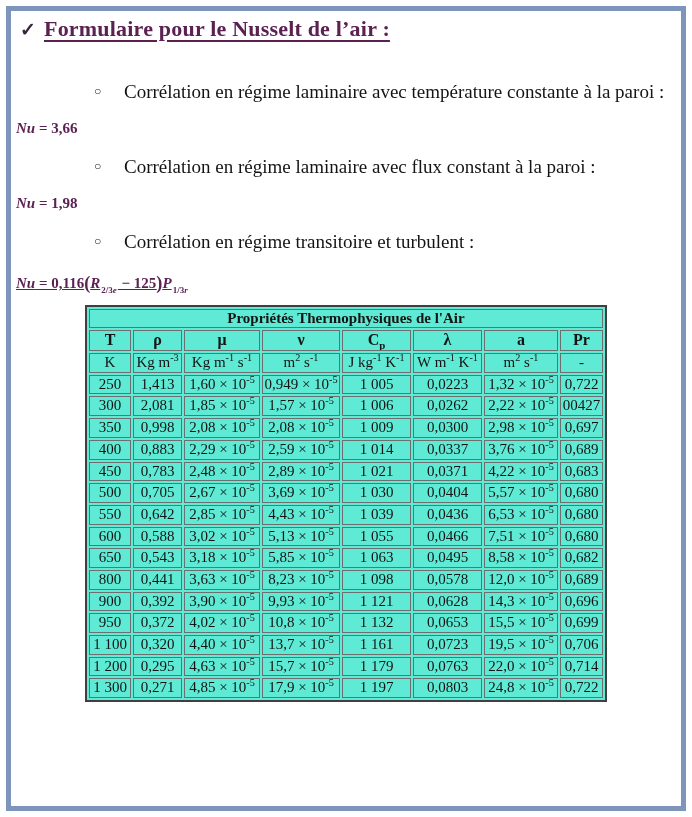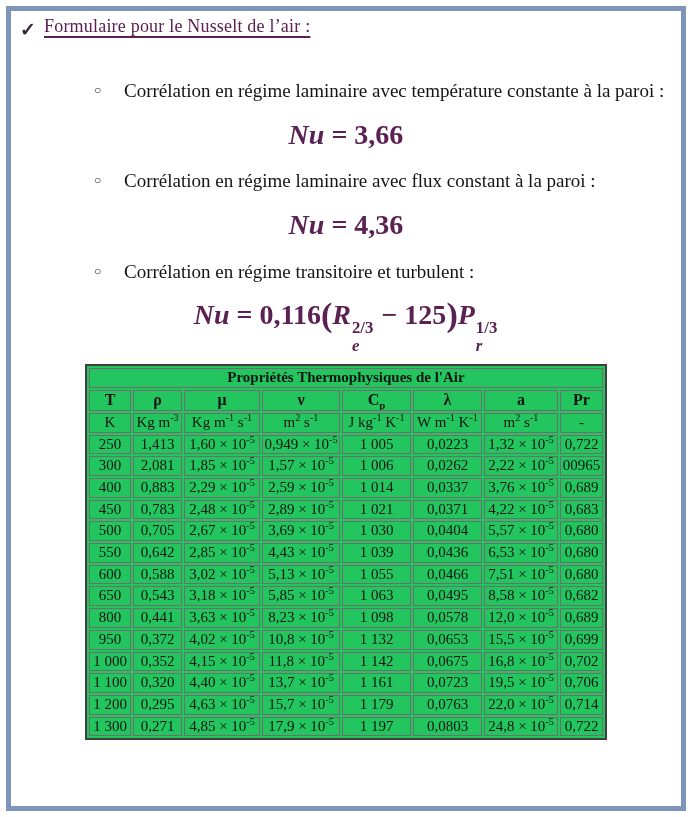--- a/index.html
+++ b/index.html
@@ -18,48 +18,48 @@
   }
   .frame{
     position:absolute;inset:6px;border:5px solid var(--blue);
     pointer-events:none;
   }
   .content{position:absolute;left:16px;top:14px;right:16px;}
 
   .title-line{display:flex;align-items:flex-start;margin:2px 0 0 4px;}
   .check{color:#3a2340;font-size:19px;font-weight:bold;width:24px;flex:0 0 24px;padding-top:2px;}
   .title{
-    color:var(--purple);font-size:18px;font-weight:normal;
+    color:var(--purple);font-size:22px;font-weight:bold;
     text-decoration:underline;text-decoration-thickness:2px;text-underline-offset:4px;
     letter-spacing:0.2px;
   }
 
   .bullet{display:flex;margin-left:78px;margin-right:6px;font-size:19px;line-height:1.25;color:var(--ink);}
   .bullet .marker{flex:0 0 30px;font-size:12px;padding-top:4px;color:#202020;}
   .b1{margin-top:38px;}
   .b2{margin-top:18px;}
   .b3{margin-top:18px;}
 
   .formula{
-    text-align:center;color:var(--purple);font-weight:bold;font-size:28px;
+    color:var(--purple);font-weight:bold;font-size:15px;
     margin-top:15px;line-height:1.2;
   }
   .formula .f-var{font-style:italic;}
   .formula .paren{font-size:1.22em;vertical-align:-0.06em;}
   .supsub{
-    display:inline-flex;flex-direction:column;align-items:flex-start;
+    display:inline-flex;flex-direction:row;align-items:flex-start;
     font-size:0.6em;line-height:1.08;vertical-align:-0.52em;margin-left:1px;margin-right:1px;
   }
   .supsub .ss-sub{font-style:italic;}
-  .formula.big{margin-top:12px;margin-bottom:4px;}
+  .formula.big{margin-top:20px;margin-bottom:4px;text-decoration:underline;}
 
   table.props{
     margin:9px auto 0;border-collapse:separate;border-spacing:2px;
     border:2px solid var(--tborder);table-layout:fixed;width:500px;
-    font-size:15px;background:#22c55e;
+    font-size:15px;background:#5eead4;
   }
   table.props td{
     border:1px solid var(--cellborder);text-align:center;vertical-align:middle;
     height:18px;padding:0 1px;white-space:nowrap;overflow:hidden;line-height:1.18;
   }
   tr.t-title td{font-weight:bold;font-size:15px;height:17px;}
   tr.t-head td{font-weight:bold;font-size:16px;}
   table.props sup,table.props sub{font-size:0.68em;line-height:0;}
 </style>
 </head>
@@ -79,21 +79,21 @@
     <span>Corrélation en régime laminaire avec température constante à la paroi :</span>
   </div>
 
   <div class="formula"><span class="f-var">Nu</span><span> = 3,66</span></div>
 
   <div class="bullet b2">
     <span class="marker">○</span>
     <span>Corrélation en régime laminaire avec flux constant à la paroi :</span>
   </div>
 
-  <div class="formula"><span class="f-var">Nu</span><span> = 4,36</span></div>
+  <div class="formula"><span class="f-var">Nu</span><span> = 1,98</span></div>
 
   <div class="bullet b3">
     <span class="marker">○</span>
     <span>Corrélation en régime transitoire et turbulent :</span>
   </div>
 
   <div class="formula big"><span class="f-var">Nu</span><span> = 0,116</span><span class="paren">(</span><span class="f-var">R</span><span class="supsub">
         <span class="ss-sup">2/3</span>
         <span class="ss-sub">e</span>
       </span><span> − 125</span><span class="paren">)</span><span class="f-var">P</span><span class="supsub">
@@ -147,21 +147,31 @@
           <td>0,722</td>
         </tr>
         <tr class="t-data">
           <td>300</td>
           <td>2,081</td>
           <td>1,85 × 10<sup>-5</sup></td>
           <td>1,57 × 10<sup>-5</sup></td>
           <td>1 006</td>
           <td>0,0262</td>
           <td>2,22 × 10<sup>-5</sup></td>
-          <td>00965</td>
+          <td>00427</td>
+        </tr>
+        <tr class="t-data">
+          <td>350</td>
+          <td>0,998</td>
+          <td>2,08 × 10<sup>-5</sup></td>
+          <td>2,08 × 10<sup>-5</sup></td>
+          <td>1 009</td>
+          <td>0,0300</td>
+          <td>2,98 × 10<sup>-5</sup></td>
+          <td>0,697</td>
         </tr>
         <tr class="t-data">
           <td>400</td>
           <td>0,883</td>
           <td>2,29 × 10<sup>-5</sup></td>
           <td>2,59 × 10<sup>-5</sup></td>
           <td>1 014</td>
           <td>0,0337</td>
           <td>3,76 × 10<sup>-5</sup></td>
           <td>0,689</td>
@@ -220,40 +230,40 @@
           <td>800</td>
           <td>0,441</td>
           <td>3,63 × 10<sup>-5</sup></td>
           <td>8,23 × 10<sup>-5</sup></td>
           <td>1 098</td>
           <td>0,0578</td>
           <td>12,0 × 10<sup>-5</sup></td>
           <td>0,689</td>
         </tr>
         <tr class="t-data">
+          <td>900</td>
+          <td>0,392</td>
+          <td>3,90 × 10<sup>-5</sup></td>
+          <td>9,93 × 10<sup>-5</sup></td>
+          <td>1 121</td>
+          <td>0,0628</td>
+          <td>14,3 × 10<sup>-5</sup></td>
+          <td>0,696</td>
+        </tr>
+        <tr class="t-data">
           <td>950</td>
           <td>0,372</td>
           <td>4,02 × 10<sup>-5</sup></td>
           <td>10,8 × 10<sup>-5</sup></td>
           <td>1 132</td>
           <td>0,0653</td>
           <td>15,5 × 10<sup>-5</sup></td>
           <td>0,699</td>
         </tr>
         <tr class="t-data">
-          <td>1 000</td>
-          <td>0,352</td>
-          <td>4,15 × 10<sup>-5</sup></td>
-          <td>11,8 × 10<sup>-5</sup></td>
-          <td>1 142</td>
-          <td>0,0675</td>
-          <td>16,8 × 10<sup>-5</sup></td>
-          <td>0,702</td>
-        </tr>
-        <tr class="t-data">
           <td>1 100</td>
           <td>0,320</td>
           <td>4,40 × 10<sup>-5</sup></td>
           <td>13,7 × 10<sup>-5</sup></td>
           <td>1 161</td>
           <td>0,0723</td>
           <td>19,5 × 10<sup>-5</sup></td>
           <td>0,706</td>
         </tr>
         <tr class="t-data">

